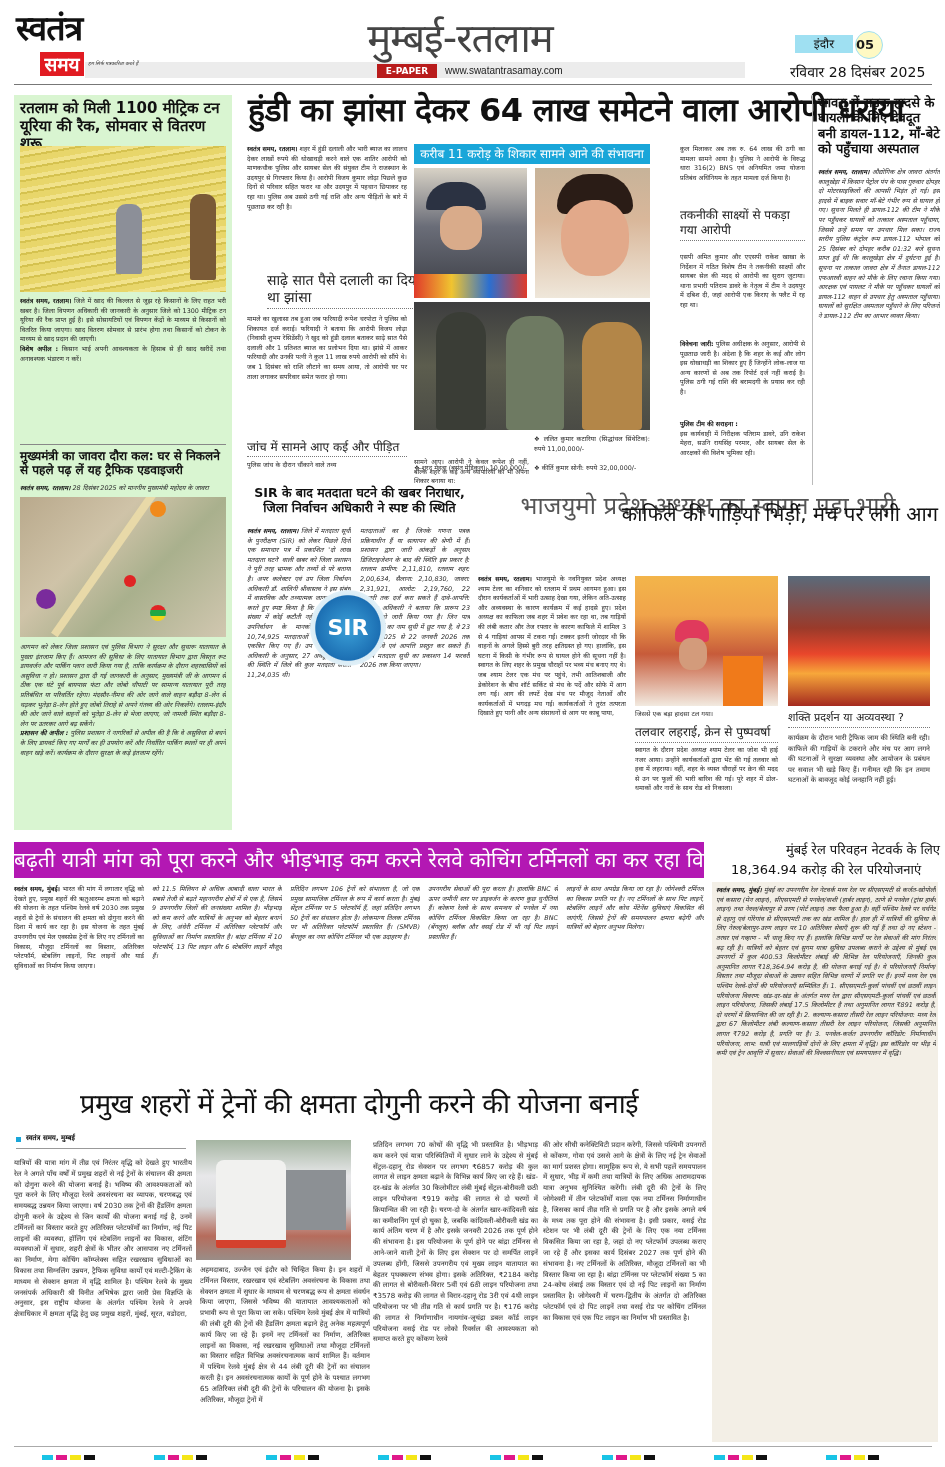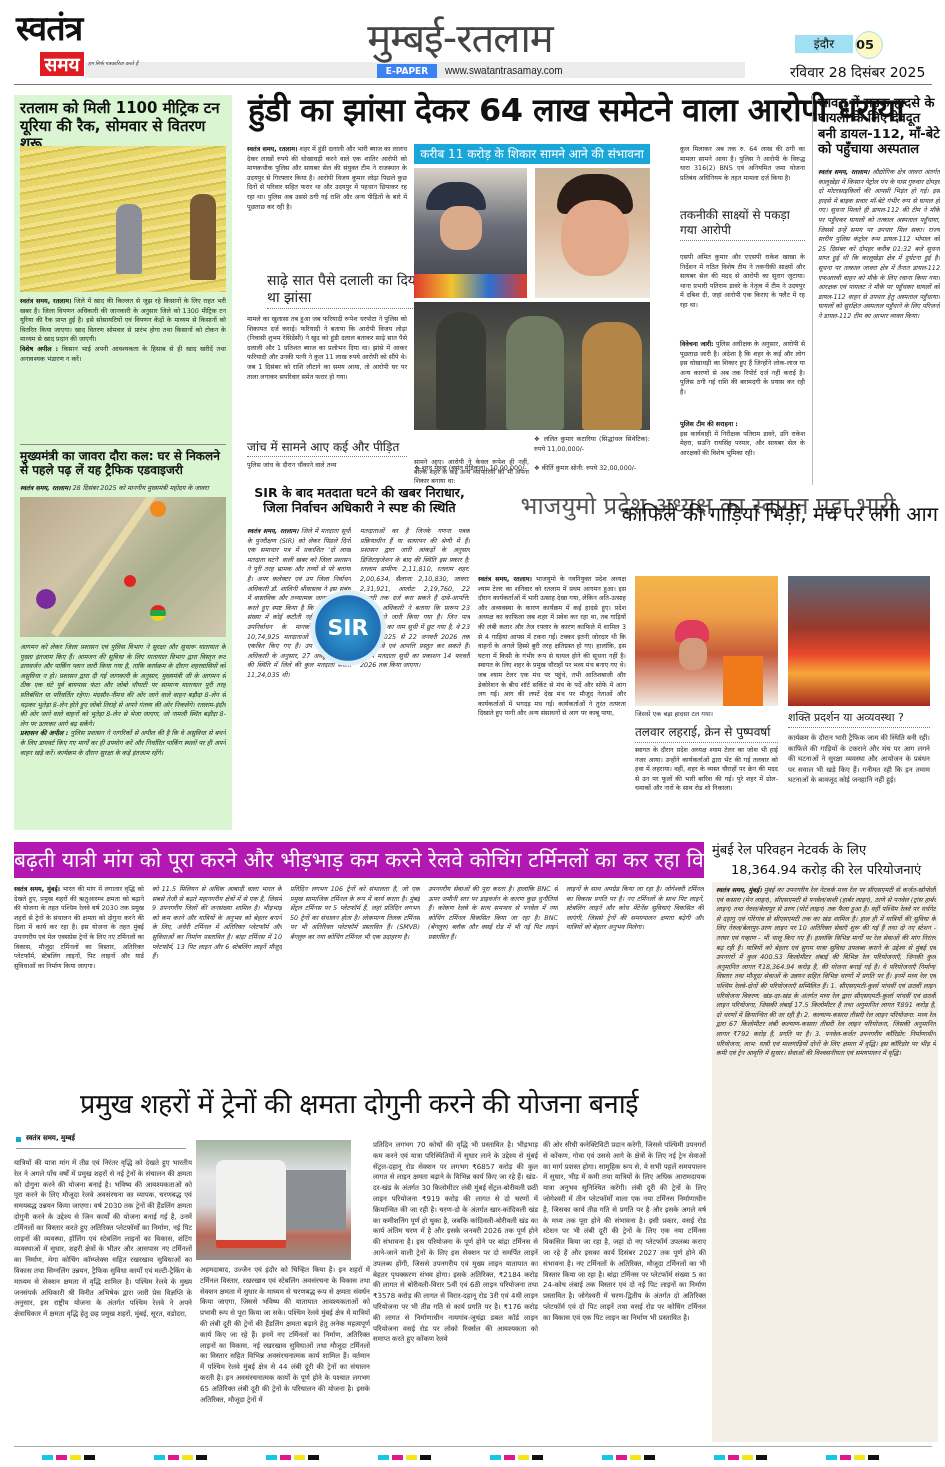--- a/index.html
+++ b/index.html
@@ -4,21 +4,21 @@
 <style>
   html, body { margin: 0; padding: 0; }
   body { width: 945px; height: 1467px; background: #fff; position: relative; overflow: hidden; font-family: "DejaVu Sans", sans-serif; color: #1a1a1a; }
   .abs { position: absolute; }
   
   .mast-logo-top { left: 16px; top: 10px; font-size: 34px; font-weight: bold; color: #111; letter-spacing: -1px; line-height: 36px; font-family: "DejaVu Serif", serif; }
   .mast-logo-bot { left: 40px; top: 52px; width: 44px; height: 24px; background: #e11b22; color: #fff; font-weight: bold; font-size: 19px; text-align: center; line-height: 24px; font-family: "DejaVu Serif", serif; }
   .mast-tag { left: 88px; top: 60px; font-size: 5px; color: #333; font-style: italic; }
   .mast-grey { left: 85px; top: 62px; width: 660px; height: 16px; background: #ececec; }
   .mast-title { left: 200px; top: 16px; width: 520px; text-align: center; font-size: 40px; color: #444; font-family: "DejaVu Sans", sans-serif; line-height: 44px; letter-spacing: -1px; }
-  .epaper { left: 377px; top: 64px; width: 60px; height: 14px; background: #3b82f6; color: #fff; font-size: 9px; font-weight: bold; text-align: center; line-height: 14px; }
+  .epaper { left: 377px; top: 64px; width: 60px; height: 14px; background: #b91c1c; color: #fff; font-size: 9px; font-weight: bold; text-align: center; line-height: 14px; }
   .weburl { left: 445px; top: 64px; font-size: 10px; color: #222; line-height: 14px; font-family: "Liberation Sans", sans-serif; }
   .edition { left: 795px; top: 35px; width: 58px; height: 18px; background: #9fe0f2; font-size: 12px; text-align: center; line-height: 18px; color: #111; }
   .pageno { left: 855px; top: 31px; width: 26px; height: 26px; border-radius: 50%; background: #fef9c3; border: 1px solid #9fe0f2; font-weight: bold; font-size: 13px; line-height: 26px; }
   .date { left: 790px; top: 62px; font-size: 14px; color: #111; white-space: nowrap; }
   .rule { left: 14px; top: 84px; width: 918px; height: 1px; background: #777; }
 
   .green { background: #d9f5d1; }
   .head { font-weight: bold; color: #111; line-height: 1.18; }
   .body-txt { font-size: 6.4px; line-height: 9.6px; color: #2a2a2a; text-align: justify; }
   .byline { font-weight: bold; color: #111; }
@@ -174,21 +174,21 @@
 </div>
 <div class="abs body-txt" style="left:14px; top:885px; width:130px; height:190px; overflow:hidden; ">
   <span class="byline">स्वतंत्र समय, मुंबई।</span>
   <span>भारत की मांग में लगातार वृद्धि को देखते हुए, प्रमुख शहरों की ऋतुआरम्भ क्षमता को बढ़ाने की योजना के तहत पश्चिम रेलवे वर्ष 2030 तक प्रमुख शहरों से ट्रेनों के संचालन की क्षमता को दोगुना करने की दिशा में कार्य कर रहा है। इस योजना के तहत मुंबई उपनगरीय एवं मेल एक्सप्रेस ट्रेनों के लिए नए टर्मिनलों का विकास, मौजूदा टर्मिनलों का विस्तार, अतिरिक्त प्लेटफॉर्म, स्टेबलिंग लाइनों, पिट लाइनों और यार्ड सुविधाओं का निर्माण किया जाएगा।</span>
 </div>
 <div class="abs body-txt" style="left:152px; top:885px; width:130px; height:190px; overflow:hidden; font-style:italic;">को 11.5 मिलियन से अधिक आबादी वाला भारत के सबसे तेजी से बढ़ते महानगरीय क्षेत्रों में से एक है, जिसमें 9 उपनगरीय जिलों की जनसंख्या शामिल है। भीड़भाड़ को कम करने और यात्रियों के अनुभव को बेहतर बनाने के लिए, अंधेरी टर्मिनल में अतिरिक्त प्लेटफॉर्म और सुविधाओं का निर्माण प्रस्तावित है। बांद्रा टर्मिनस में 10 प्लेटफॉर्म, 13 पिट लाइन और 6 स्टेबलिंग लाइनें मौजूद हैं।</div>
 <div class="abs body-txt" style="left:290px; top:885px; width:130px; height:190px; overflow:hidden; font-style:italic;">प्रतिदिन लगभग 106 ट्रेनों को संभालता है, जो एक प्रमुख सामाजिक टर्मिनल के रूप में कार्य करता है। मुंबई सेंट्रल टर्मिनस पर 5 प्लेटफॉर्म हैं, जहां प्रतिदिन लगभग 50 ट्रेनों का संचालन होता है। लोकमान्य तिलक टर्मिनस पर भी अतिरिक्त प्लेटफॉर्म प्रस्तावित हैं। (SMVB) बेंगलुरु का नया कोचिंग टर्मिनल भी एक उदाहरण है।</div>
 <div class="abs body-txt" style="left:428px; top:885px; width:130px; height:190px; overflow:hidden; font-style:italic;">उपनगरीय सेवाओं की पूरा करता है। हालांकि BNC से ऊपर जमीनी स्तर पर डाइवर्जन के कारण कुछ चुनौतियाँ हैं। कोकण रेलवे के साथ समन्वय से पनवेल में नया कोचिंग टर्मिनल विकसित किया जा रहा है। BNC (बेंगलुरु) ब्लॉक और वसई रोड में भी नई पिट लाइनें प्रस्तावित हैं।</div>
 <div class="abs body-txt" style="left:566px; top:885px; width:138px; height:190px; overflow:hidden; font-style:italic;">लाइनों के साथ अपग्रेड किया जा रहा है। जोगेश्वरी टर्मिनल का विकास प्रगति पर है। नए टर्मिनलों के साथ पिट लाइनें, स्टेबलिंग लाइनें और कोच मेंटेनेंस सुविधाएं विकसित की जाएंगी, जिससे ट्रेनों की समयपालन क्षमता बढ़ेगी और यात्रियों को बेहतर अनुभव मिलेगा।</div>
 
-<div class="abs head" style="left:712px; top:842px; width:228px; font-size:13px; text-align:left; font-weight:normal;">मुंबई रेल परिवहन नेटवर्क के लिए</div>
+<div class="abs head" style="left:712px; top:842px; width:228px; font-size:13px; text-align:right; font-weight:normal;">मुंबई रेल परिवहन नेटवर्क के लिए</div>
 <div class="abs head" style="left:712px; top:862px; width:228px; font-size:13px; text-align:center; font-weight:normal;">18,364.94 करोड़ की रेल परियोजनाएं</div>
 <div class="abs" style="left:712px; top:882px; width:226px; height:560px; background:#f3efe6;"></div>
 <div class="abs body-txt" style="left:716px; top:886px; width:220px; height:552px; overflow:hidden; font-style:italic;">
   <span class="byline">स्वतंत्र समय, मुंबई।</span>
   <span>मुंबई का उपनगरीय रेल नेटवर्क मध्य रेल पर सीएसएमटी से कर्जत-खोपोली एवं कसारा (मेन लाइन), सीएसएमटी से पनवेल/वाशी (हार्बर लाइन), ठाणे से पनवेल (ट्रांस हार्बर लाइन) तथा नेरुल/बेलापुर से उरण (पोर्ट लाइन) तक फैला हुआ है। वहीं पश्चिम रेलवे पर चर्चगेट से दहानू एवं गोरेगांव से सीएसएमटी तक का खंड शामिल है। हाल ही में यात्रियों की सुविधा के लिए नेरुल/बेलापुर-उरण लाइन पर 10 अतिरिक्त सेवाएँ शुरू की गई हैं तथा दो नए स्टेशन - तरघर एवं गव्हाण - भी चालू किए गए हैं। हालांकि विभिन्न मार्गों पर रेल सेवाओं की मांग निरंतर बढ़ रही है। यात्रियों को बेहतर एवं सुगम यात्रा सुविधा उपलब्ध कराने के उद्देश्य से मुंबई एवं उपनगरों में कुल 400.53 किलोमीटर लंबाई की विभिन्न रेल परियोजनाएँ, जिनकी कुल अनुमानित लागत ₹18,364.94 करोड़ है, की योजना बनाई गई है। ये परियोजनाएँ निर्माण/विस्तार तथा मौजूदा सेवाओं के उन्नयन सहित विभिन्न चरणों में प्रगति पर हैं। इनमें मध्य रेल एवं पश्चिम रेलवे-दोनों की परियोजनाएँ सम्मिलित हैं। 1. सीएसएमटी-कुर्ला पांचवीं एवं छठवीं लाइन परियोजना विवरण: खंड-दर-खंड के अंतर्गत मध्य रेल द्वारा सीएसएमटी-कुर्ला पांचवीं एवं छठवीं लाइन परियोजना, जिसकी लंबाई 17.5 किलोमीटर है तथा अनुमानित लागत ₹891 करोड़ है, दो चरणों में क्रियान्वित की जा रही है। 2. कल्याण-कसारा तीसरी रेल लाइन परियोजना: मध्य रेल द्वारा 67 किलोमीटर लंबी कल्याण-कसारा तीसरी रेल लाइन परियोजना, जिसकी अनुमानित लागत ₹792 करोड़ है, प्रगति पर है। 3. पनवेल-कर्जत उपनगरीय कॉरिडोर: निर्माणाधीन परियोजना, लाभ: यात्री एवं मालगाड़ियों दोनों के लिए क्षमता में वृद्धि। इस कॉरिडोर पर भीड़ में कमी एवं ट्रेन आवृत्ति में सुधार। सेवाओं की विश्वसनीयता एवं समयपालन में वृद्धि।</span>
 </div>
 
 <div class="abs head" style="left:14px; top:1088px; width:690px; font-size:27px; text-align:center; font-weight:normal; white-space:nowrap; letter-spacing:-0.5px;">प्रमुख शहरों में ट्रेनों की क्षमता दोगुनी करने की योजना बनाई</div>
 <div class="abs" style="left:16px; top:1137px; width:5px; height:5px; background:#19a6d9;"></div>
 <div class="abs body-txt byline" style="left:26px; top:1134px; width:180px; font-size:7px;">स्वतंत्र समय, मुम्बई</div>

